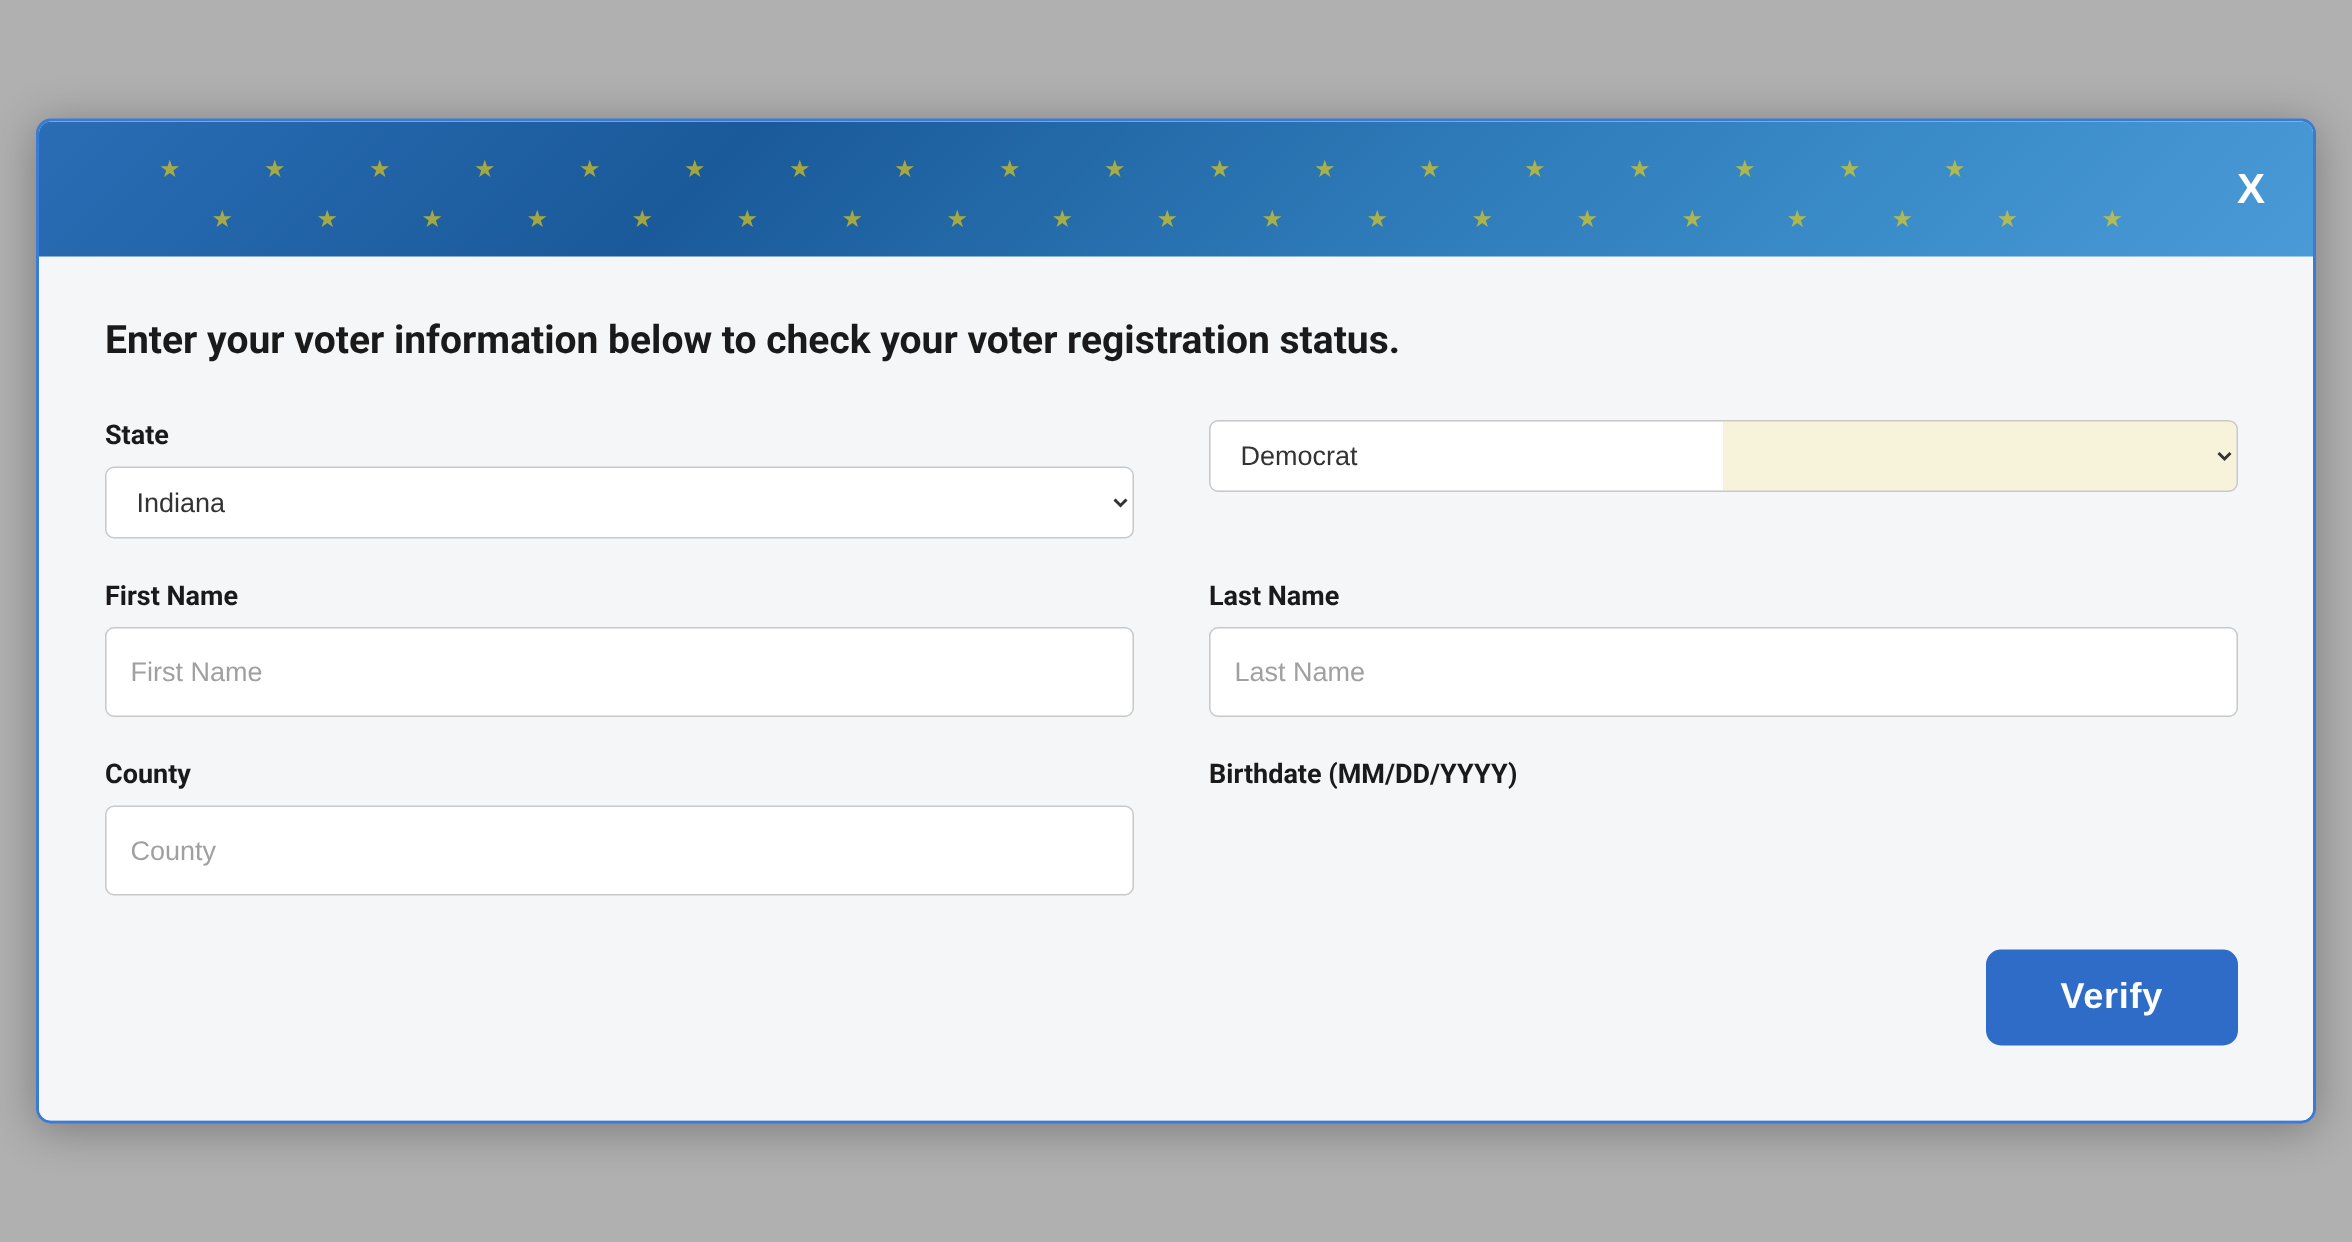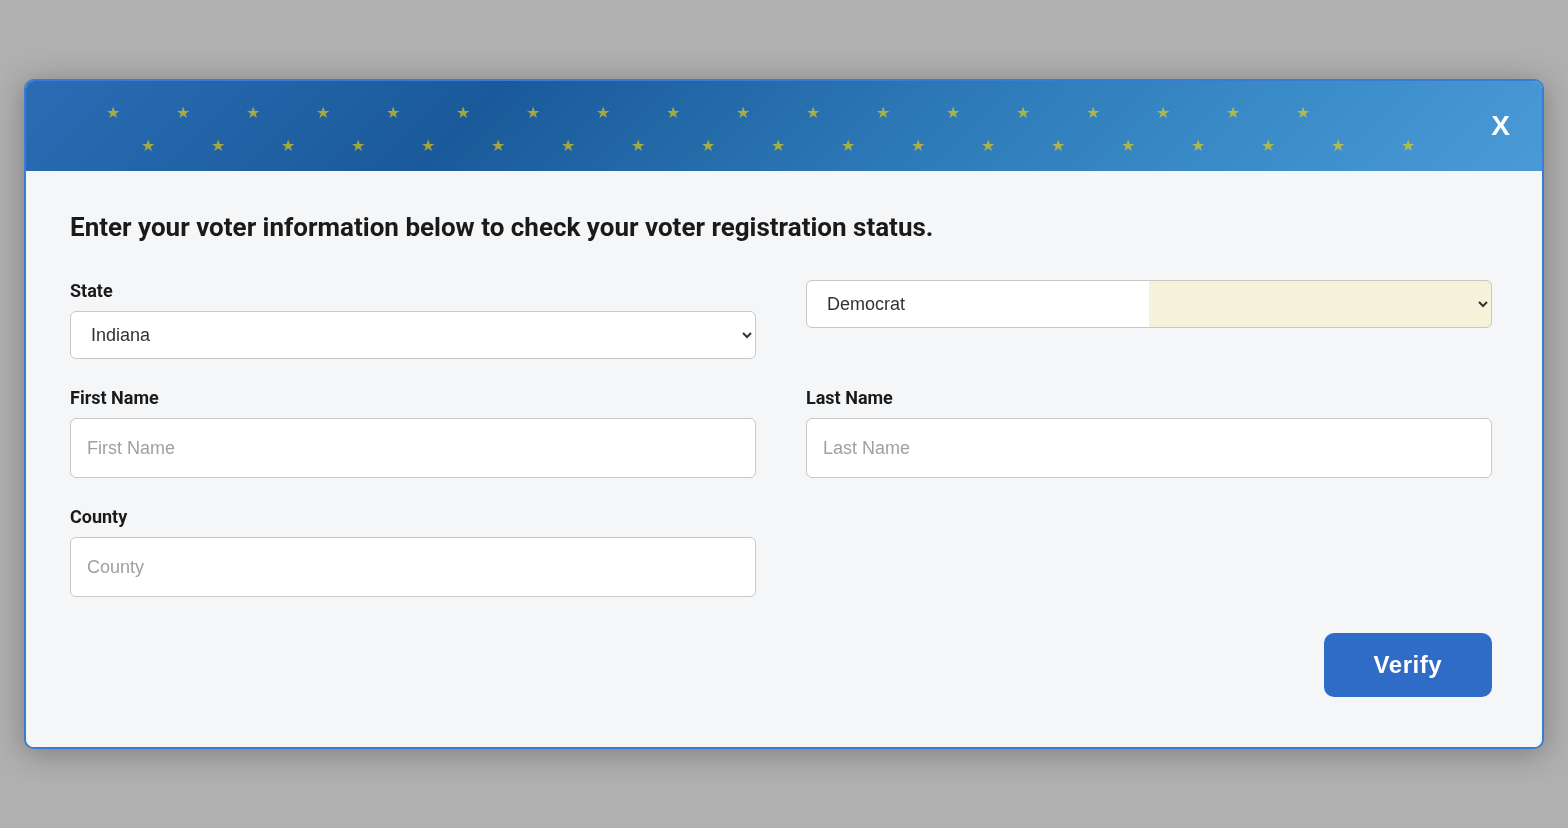--- a/index.html
+++ b/index.html
@@ -258,20 +258,21 @@
           <label class="form-label">Last Name</label>
           <input type="text" class="form-input" placeholder="Last Name" style="">
         </div>
 
         <div class="form-group">
           <label class="form-label">County</label>
           <input type="text" class="form-input" placeholder="County" style="">
         </div>
 
         <div class="form-group">
+          <label class="form-label">Birthdate (MM/DD/YYYY)</label>
         </div>
 
       </div>
 
       <div class="form-footer">
         <button class="verify-btn">Verify</button>
       </div>
 
     </div>
   </div>

